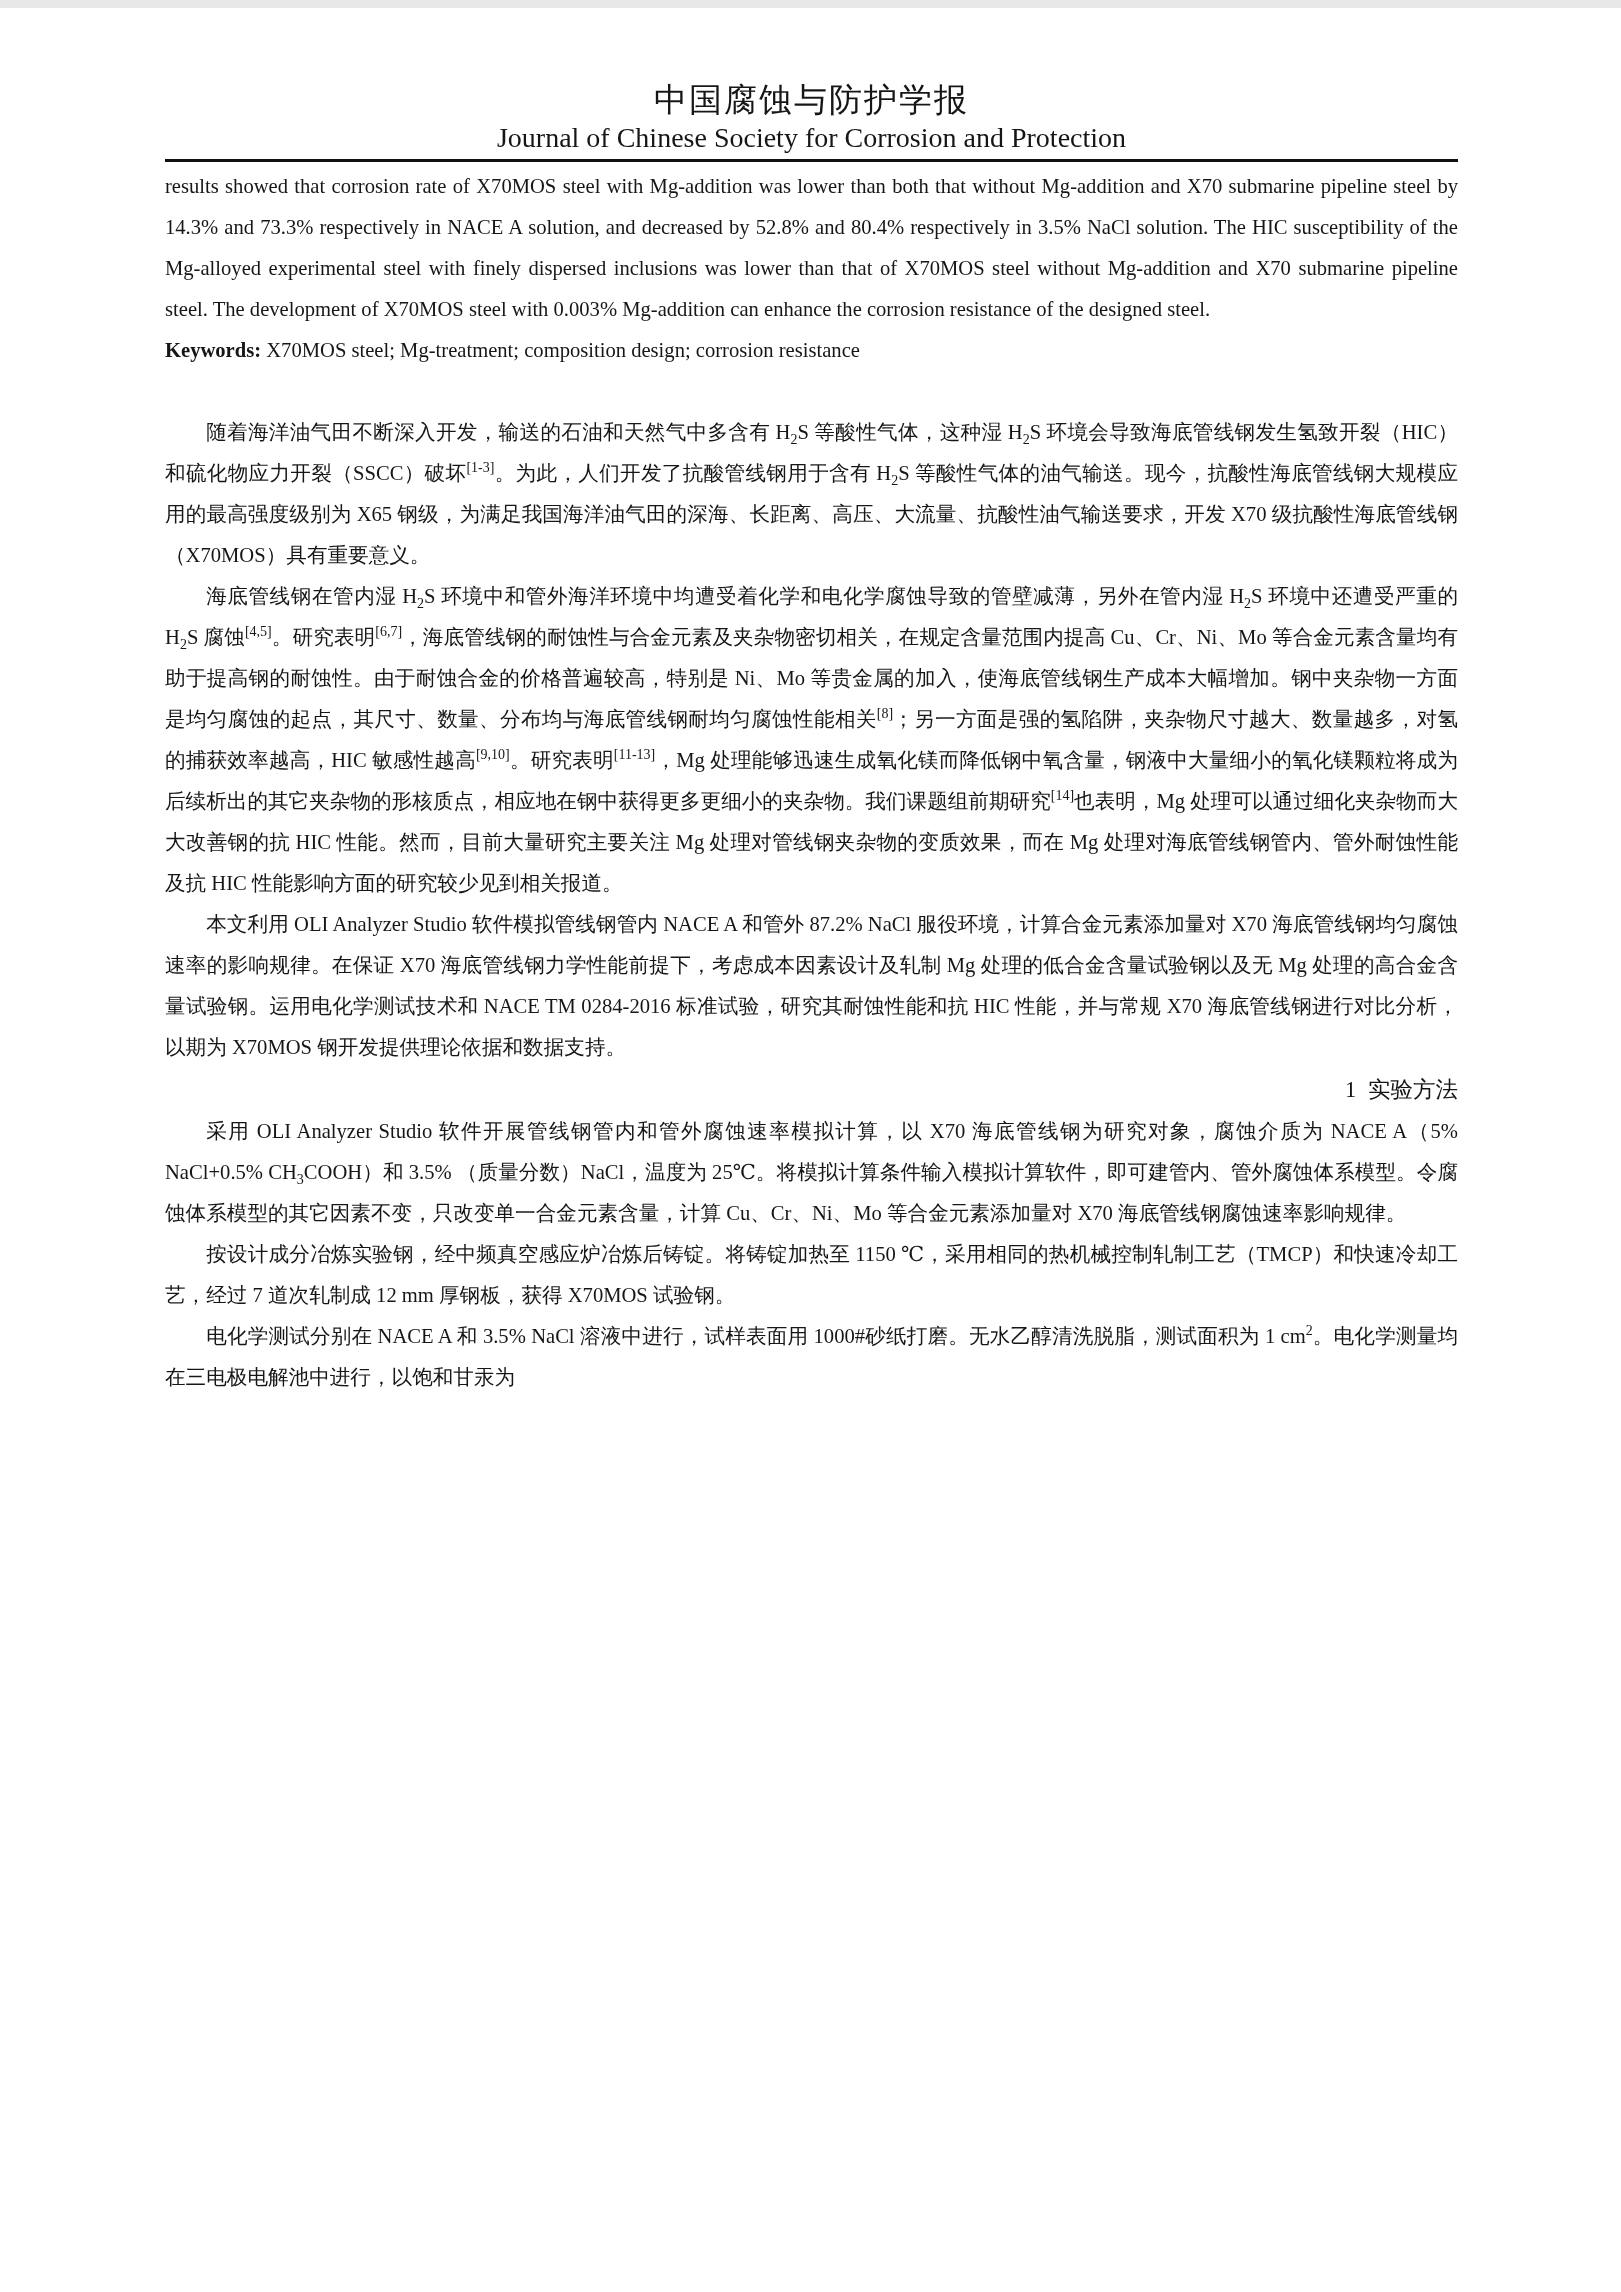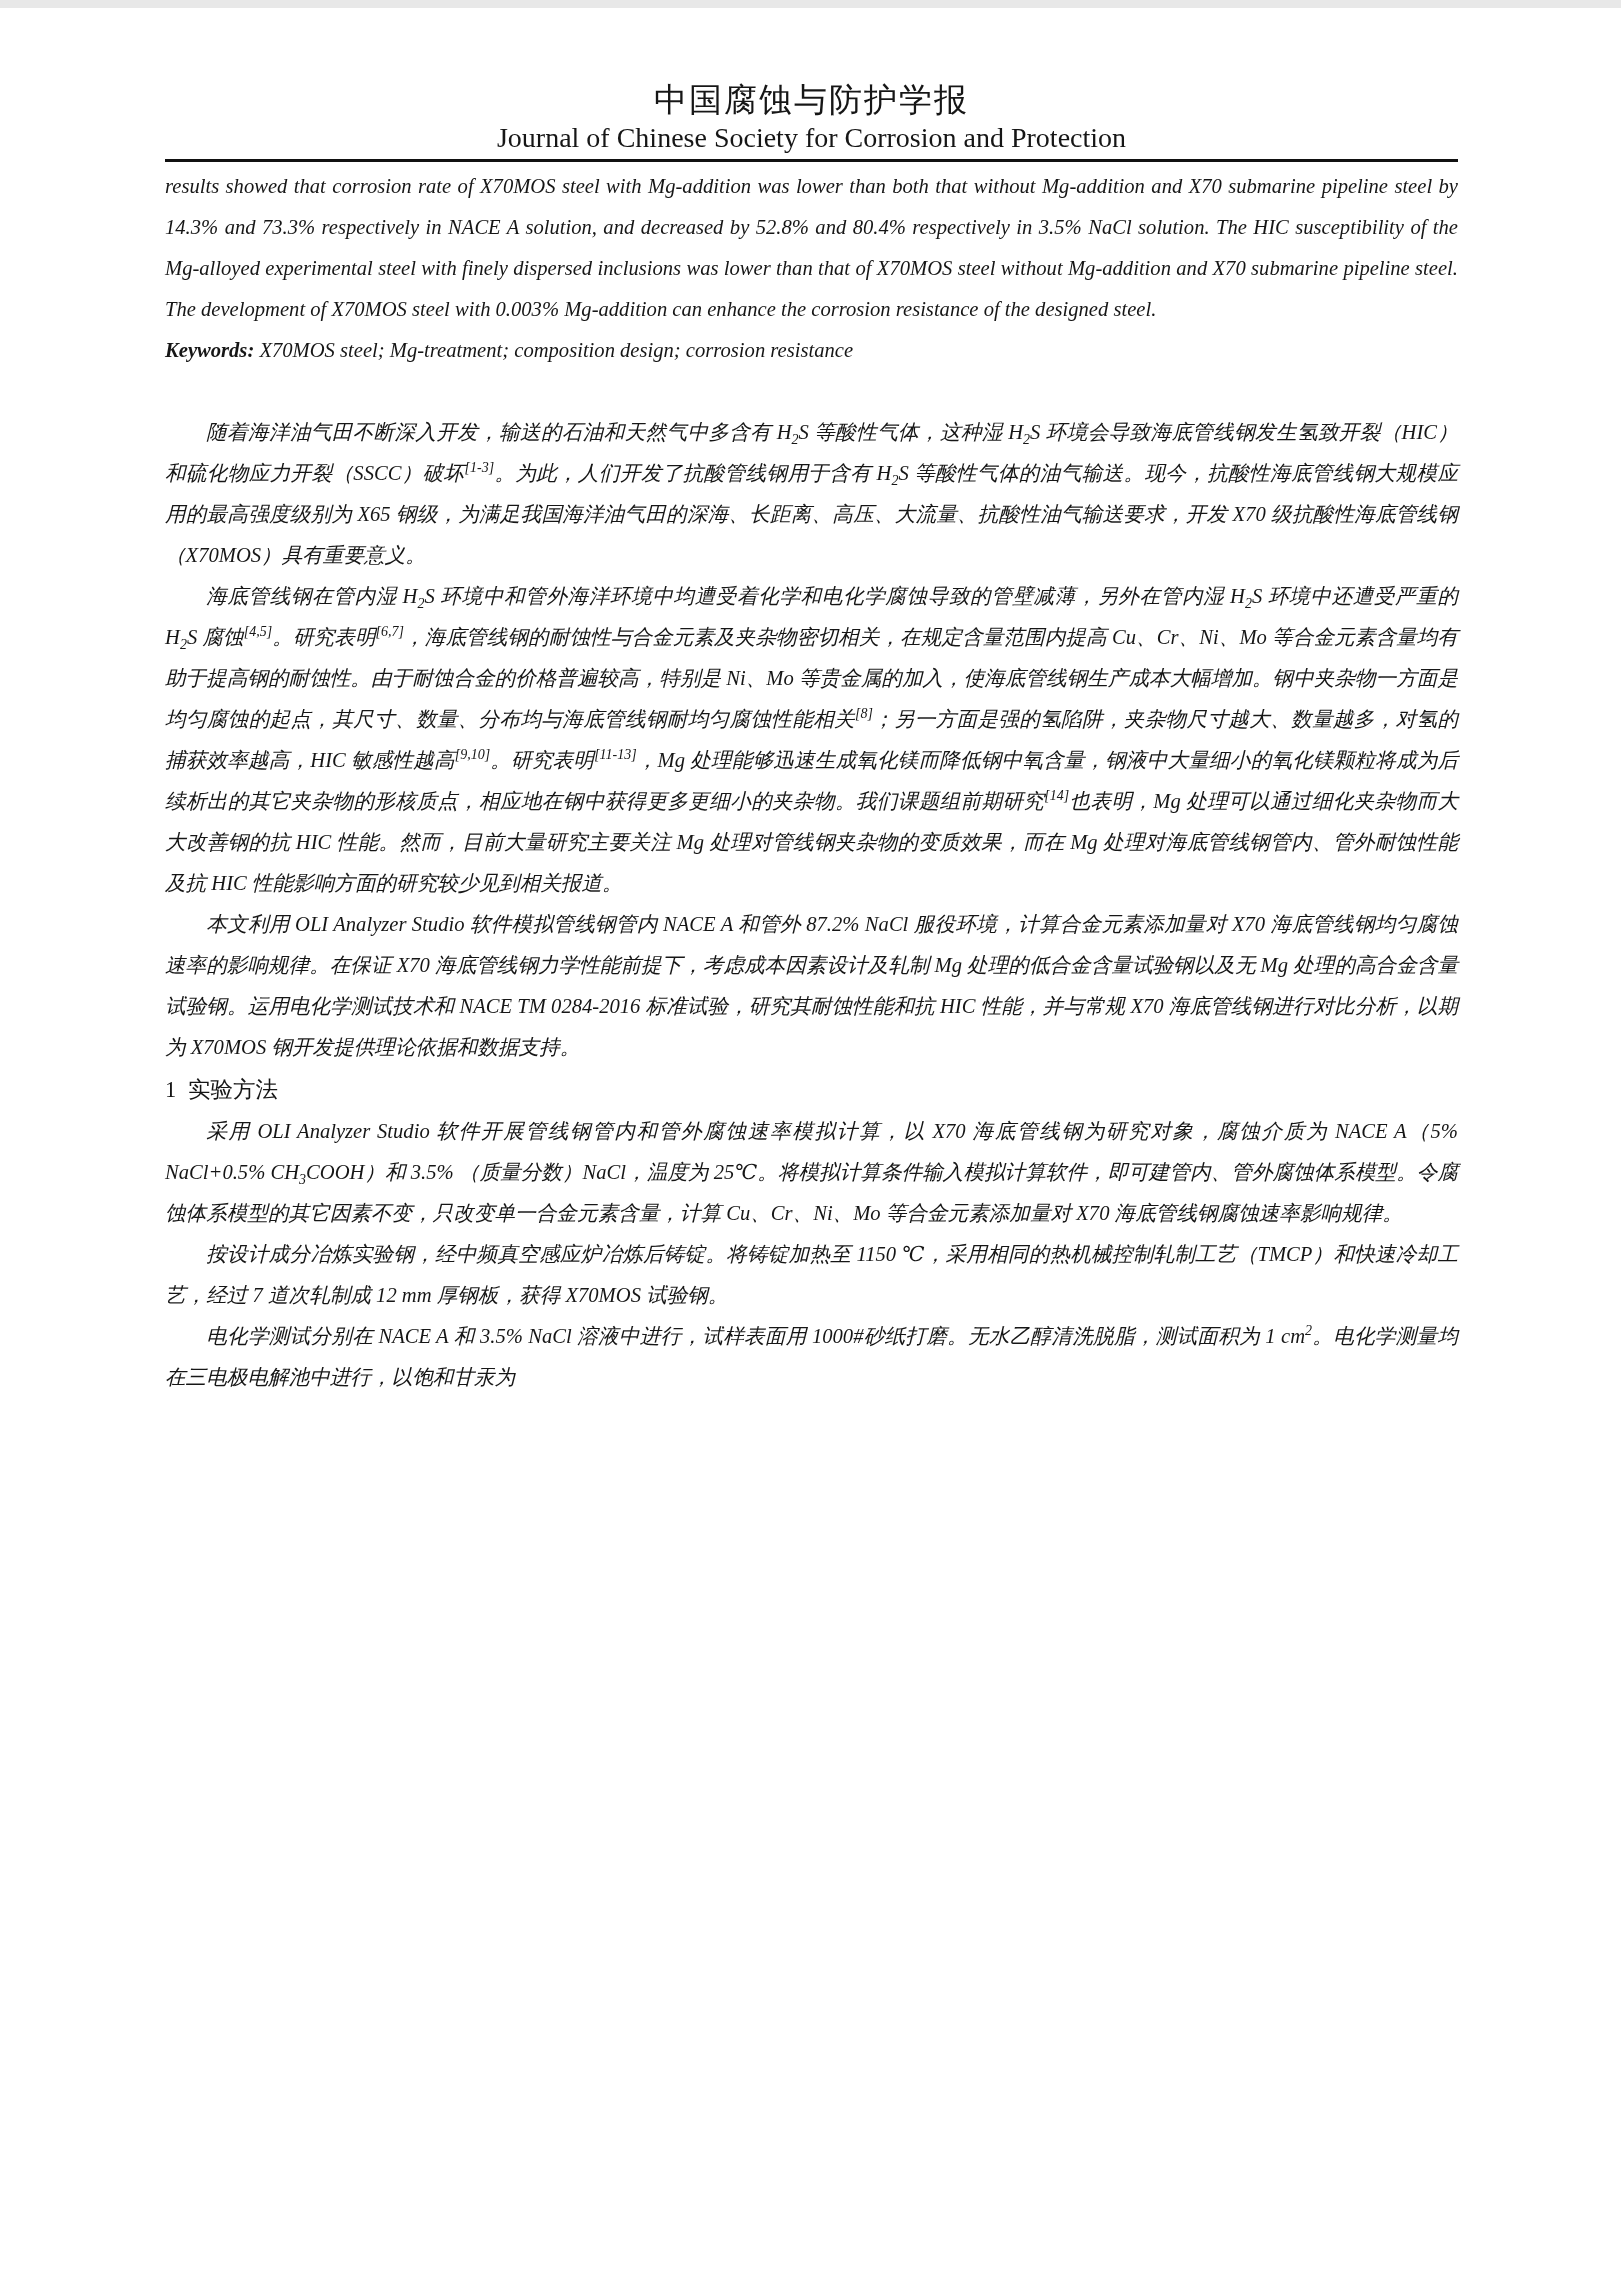--- a/index.html
+++ b/index.html
@@ -40,40 +40,39 @@
     margin-top: 5.9px;
     margin-bottom: 3.9px;
   }
   .body-text {
     font-size: 20.6px;
     line-height: 41px;
   }
   .body-text p {
     margin: 0;
     text-align: justify;
-    font-style: italic;
   }
   p.zh-para {
     text-indent: 2em;
   }
   p.en-para {
     text-indent: 0;
   }
   .keywords-label {
     font-weight: 700;
   }
   .blank-line {
     height: 41px;
   }
   .section-heading {
     font-size: 22.5px;
     line-height: 43px;
     font-weight: 400;
     margin: 0;
-    text-align: left;
+    text-align: right;
   }
   .section-heading .sec-num {
     margin-right: 11.8px;
   }
   sub, sup {
     line-height: 0;
     font-size: 0.68em;
   }
 </style>
 </head>

